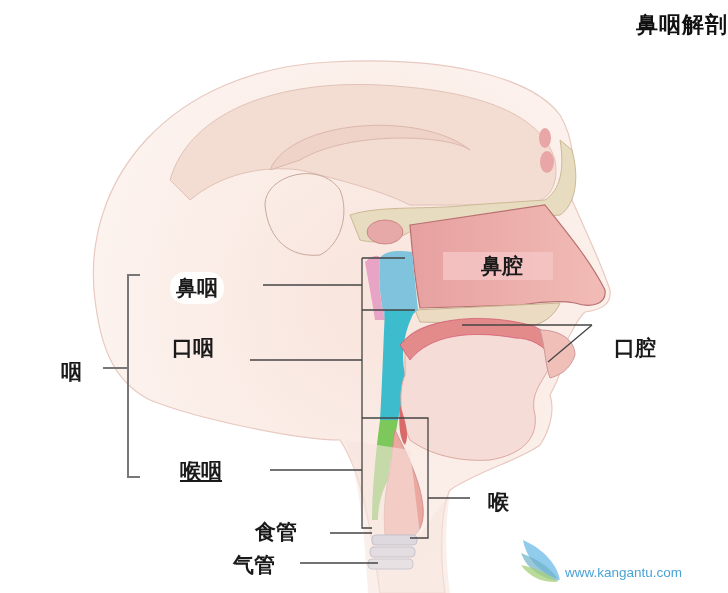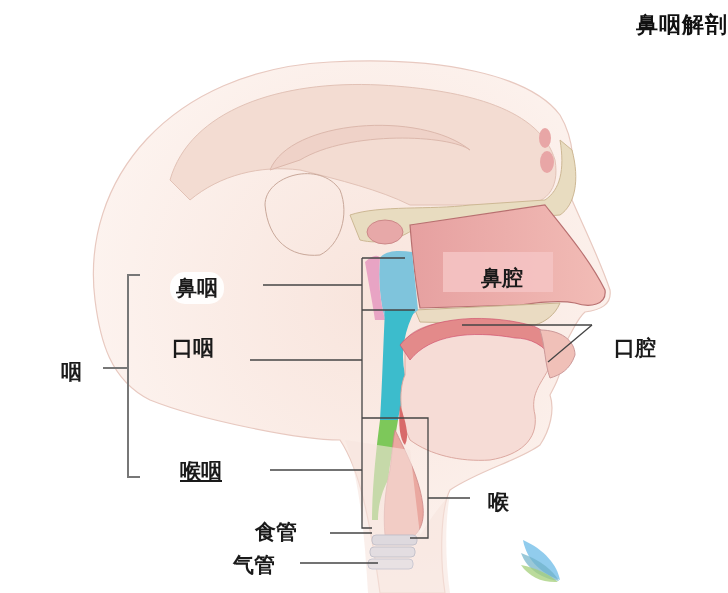--- a/index.html
+++ b/index.html
@@ -94,25 +94,26 @@
     <line x1="428" y1="498" x2="470" y2="498"></line>
     <line x1="462" y1="325" x2="592" y2="325"></line>
     <line x1="592" y1="325" x2="548" y2="362"></line>
   </g>
 </svg>
 
 <div class="lbl" style="left:61px;top:358px;">咽</div>
 <div class="lbl lbl-bg" style="left:170px;top:272px;">鼻咽</div>
 <div class="lbl" style="left:172px;top:334px;">口咽</div>
 <div class="lbl" style="left:180px;top:457px;text-decoration:underline;">喉咽</div>
-<div class="lbl" style="left:443px;top:252px;padding:12px 30px 0 38px;background:rgba(244,196,196,0.85);">鼻腔</div>
+<div class="lbl" style="left:443px;top:252px;padding:0 30px 0 38px;background:rgba(244,196,196,0.85);">鼻腔</div>
 <div class="lbl" style="left:614px;top:334px;">口腔</div>
 <div class="lbl" style="left:488px;top:488px;">喉</div>
 <div class="lbl" style="left:255px;top:518px;">食管</div>
 <div class="lbl" style="left:233px;top:551px;">气管</div>
 
 <div class="logo">
   <svg width="50" height="50" style="position:absolute;left:0;top:0">
     <path d="M8,5 C30,15 42,30 45,45 C30,40 12,28 8,5 Z" fill="#7ec3ea" opacity="0.85"></path>
     <path d="M6,18 C25,25 38,35 44,46 C28,44 12,35 6,18 Z" fill="#6fb0c8" opacity="0.7"></path>
     <path d="M6,30 C22,33 35,40 43,47 C28,48 14,42 6,30 Z" fill="#a4cf7a" opacity="0.75"></path>
   </svg>
+  <div class="logo-url">www.kangantu.com</div>
 </div>
 
 </body></html>

